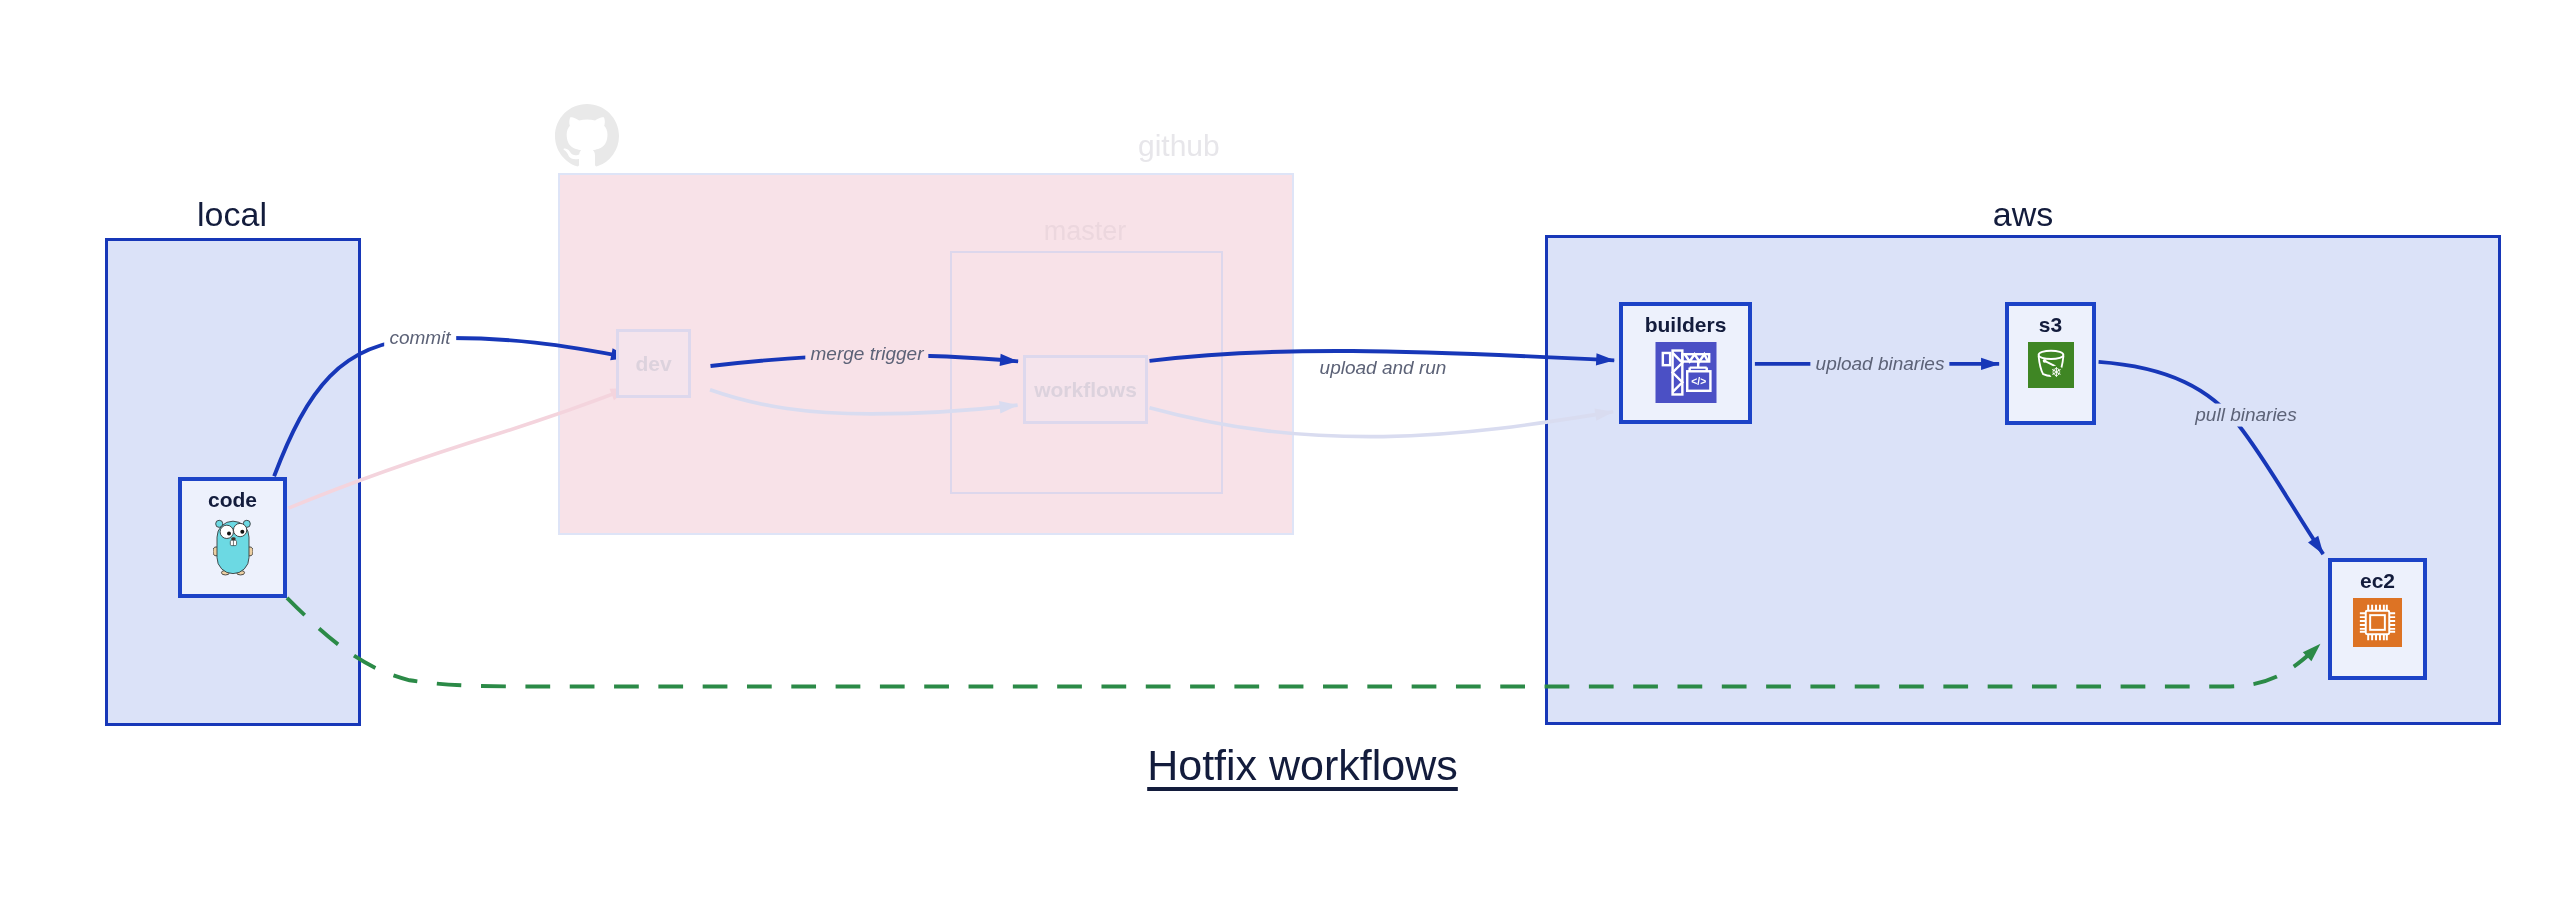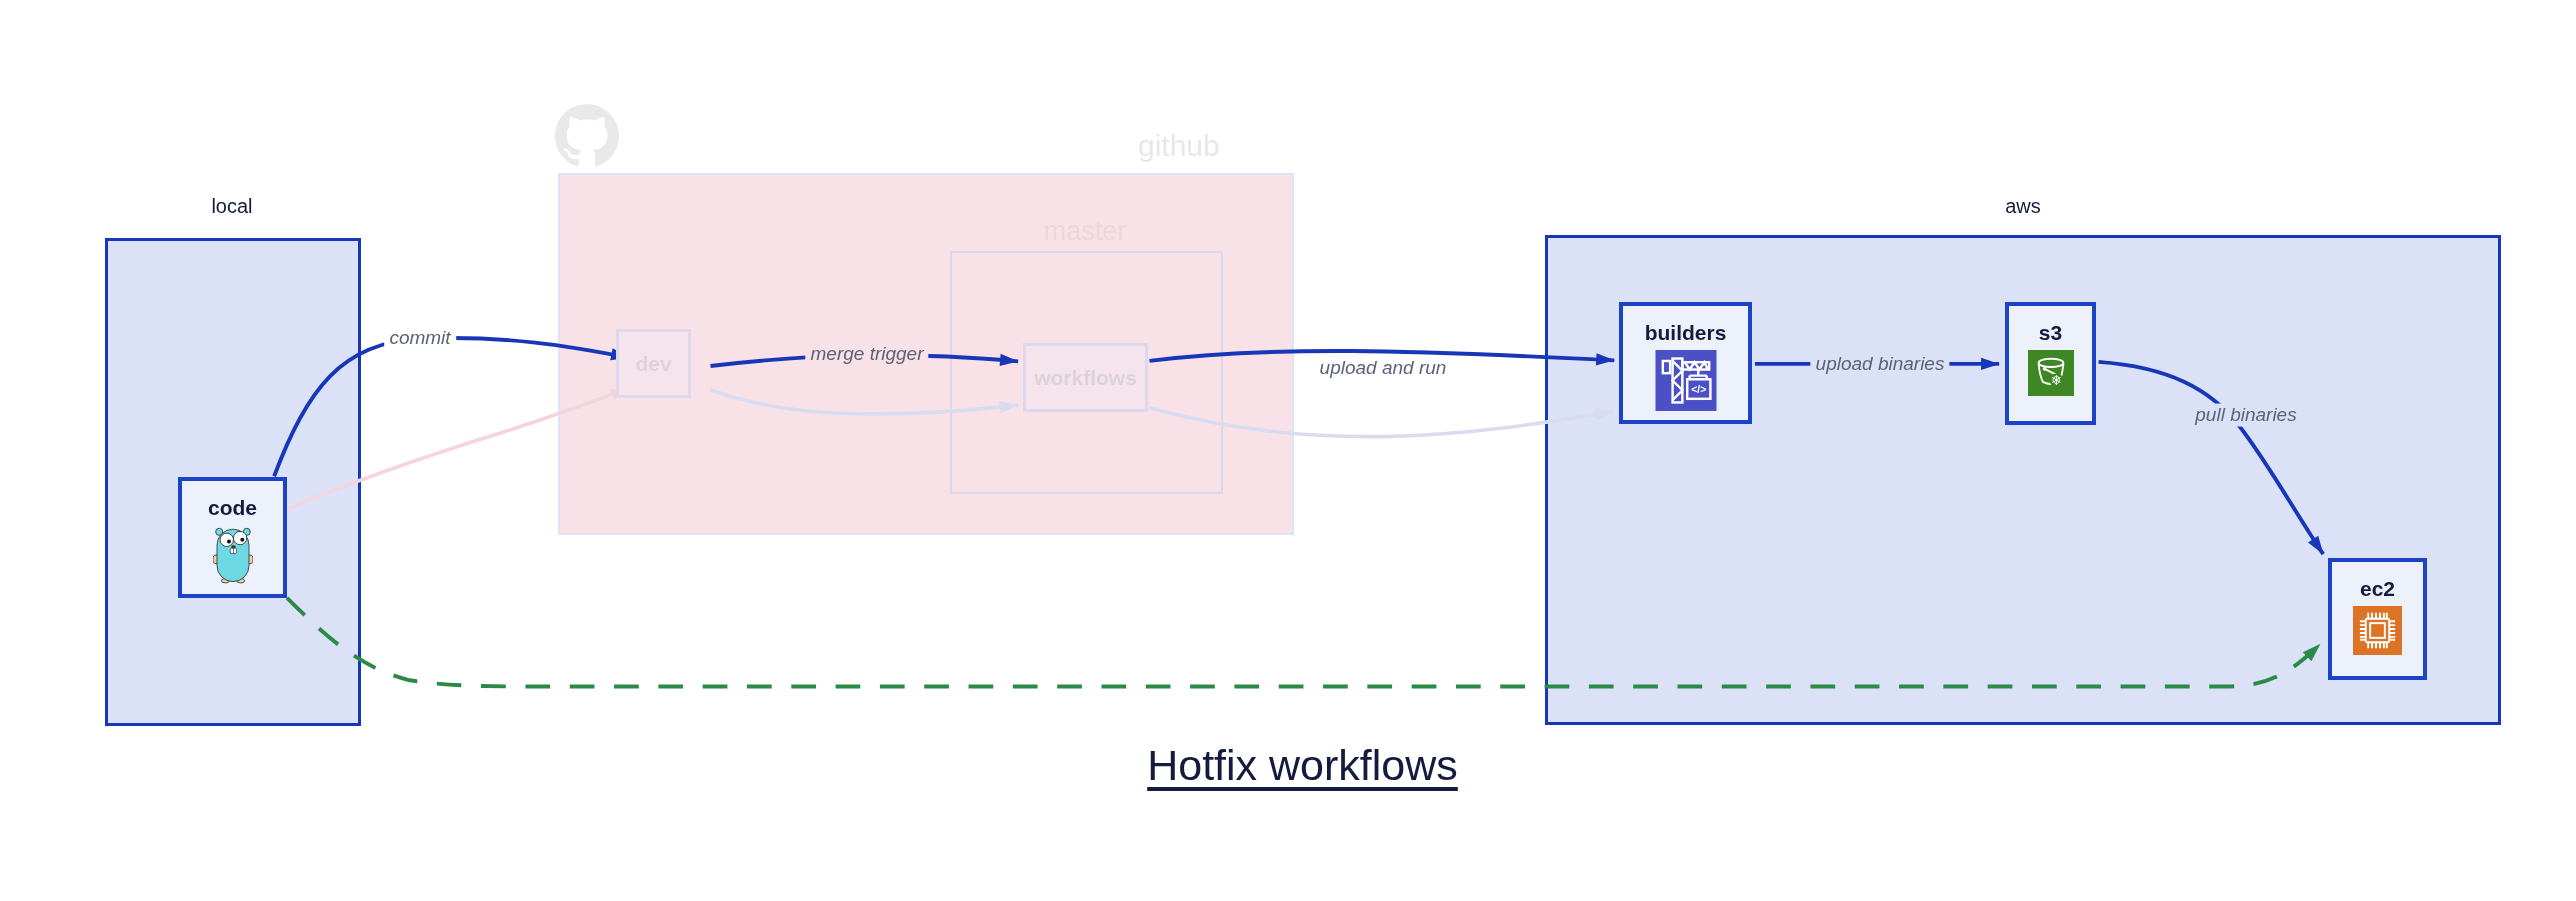--- a/index.html
+++ b/index.html
@@ -12,28 +12,28 @@
     --gopherTeal:#6cd9e3; --gopherPaw:#eccfa2;
   }
   *{box-sizing:border-box;margin:0;padding:0}
   html,body{width:2604px;height:902px;background:#ffffff;
     font-family:"Liberation Sans",sans-serif;position:relative;overflow:hidden}
   .abs{position:absolute}
   .container-box{position:absolute;border-style:solid}
   .local-box,.aws-box{background:var(--containerFill);border:3.1px solid var(--blue)}
   .github-box{background:var(--githubFill);border:2.6px solid var(--githubBorder)}
   .master-box{background:transparent;border:2.6px solid var(--masterBorder)}
-  .container-label{position:absolute;text-align:center;font-size:20px;color:var(--navyText);
+  .container-label{position:absolute;text-align:center;font-size:34px;color:var(--navyText);
     font-weight:500;letter-spacing:0}
   .github-label{position:absolute;font-size:30px;color:var(--githubGray);font-weight:400}
   .master-label{position:absolute;text-align:center;font-size:27px;color:var(--masterLabelColor);font-weight:400}
   .node{position:absolute;display:flex;flex-direction:column;align-items:center}
   .node.solid{background:var(--nodeFill);border:4.1px solid var(--nodeBlue)}
   .node.faded{background:var(--fadedNodeFill);border:3.1px solid var(--fadedNodeBorder)}
-  .node-label{font-weight:bold;font-size:21px;color:var(--navyText);margin-top:15px}
+  .node-label{font-weight:bold;font-size:21px;color:var(--navyText);margin-top:7px}
   .node.faded .node-label{color:var(--fadedNodeText);margin:auto}
   .icon-tile{margin-top:5.2px;display:block}
   .edge-label{position:absolute;transform:translate(-50%,-50%);white-space:nowrap;
     font-style:italic;font-size:19px;color:var(--grayLabel);padding:1px 5.2px;line-height:1.1}
   .bg-white{background:#ffffff}
   .bg-pink{background:var(--githubFill)}
   .bg-lav{background:var(--containerFill)}
   .diagram-title{position:absolute;left:1122px;top:741px;width:361px;text-align:center;
     font-size:43px;color:var(--navyText);font-weight:500;
     text-decoration:underline;text-decoration-thickness:3.6px;text-underline-offset:7.2px}
@@ -111,21 +111,21 @@
       <rect x="39" y="51" width="14" height="12" rx="3" fill="#fff" stroke="#333" stroke-width="1.5"></rect>
       <line x1="46" y1="51" x2="46" y2="63" stroke="#333" stroke-width="1.5"></line>
     </svg>
   </span>
 </div>
 
 <div class="node faded" style="left:616px;top:329px;width:75px;height:69px">
   <div class="node-label">dev</div>
 </div>
 
-<div class="node faded" style="left:1023px;top:343px;width:125px;height:69px">
+<div class="node faded" style="left:1023px;top:355px;width:125px;height:69px">
   <div class="node-label">workflows</div>
 </div>
 
 <div class="node solid" style="left:1619px;top:302px;width:133px;height:122px">
   <div class="node-label">builders</div>
   <span class="icon-tile">
     <svg width="62" height="61" viewBox="0 0 100 100">
       <rect x="0" y="0" width="100" height="100" fill="var(--codebuildBg)"></rect>
       <g stroke="#ffffff" stroke-width="4" fill="none">
         <rect x="12" y="18" width="12" height="20"></rect>

